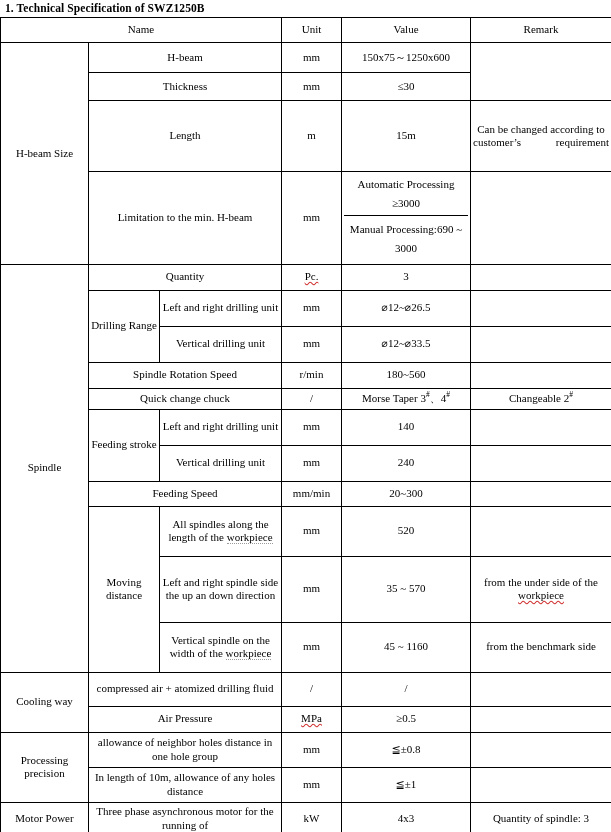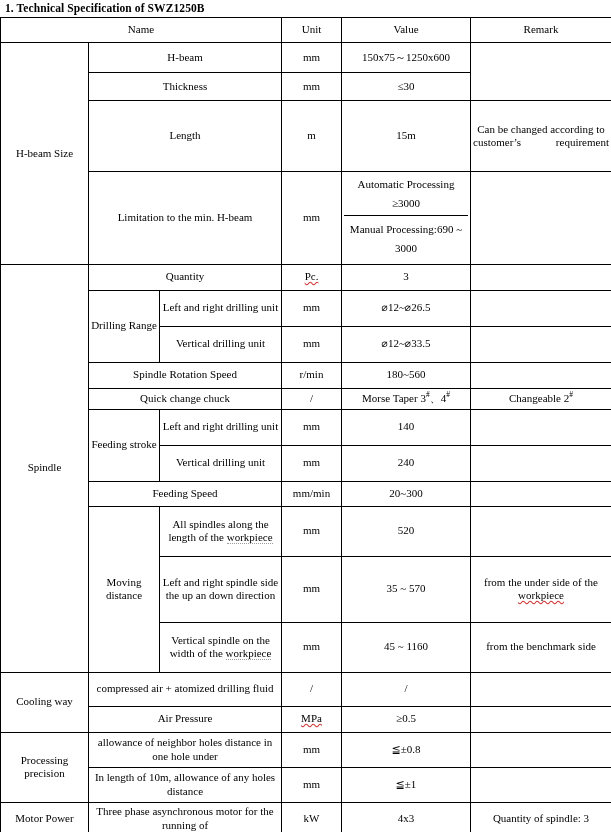--- a/index.html
+++ b/index.html
@@ -239,21 +239,21 @@
       </tr>
       <tr>
         <td colspan="2" style="height:26px">Air Pressure</td>
         <td><span class="sp">MPa</span></td>
         <td>≥0.5</td>
         <td></td>
       </tr>
 
       <tr>
         <td rowspan="2">Processing precision</td>
-        <td colspan="2" style="height:35px">allowance of neighbor holes distance in one hole under</td>
+        <td colspan="2" style="height:35px">allowance of neighbor holes distance in one hole group</td>
         <td>mm</td>
         <td>≦±0.8</td>
         <td></td>
       </tr>
       <tr>
         <td colspan="2" style="height:35px">In length of 10m, allowance of any holes distance</td>
         <td>mm</td>
         <td>≦±1</td>
         <td></td>
       </tr>

